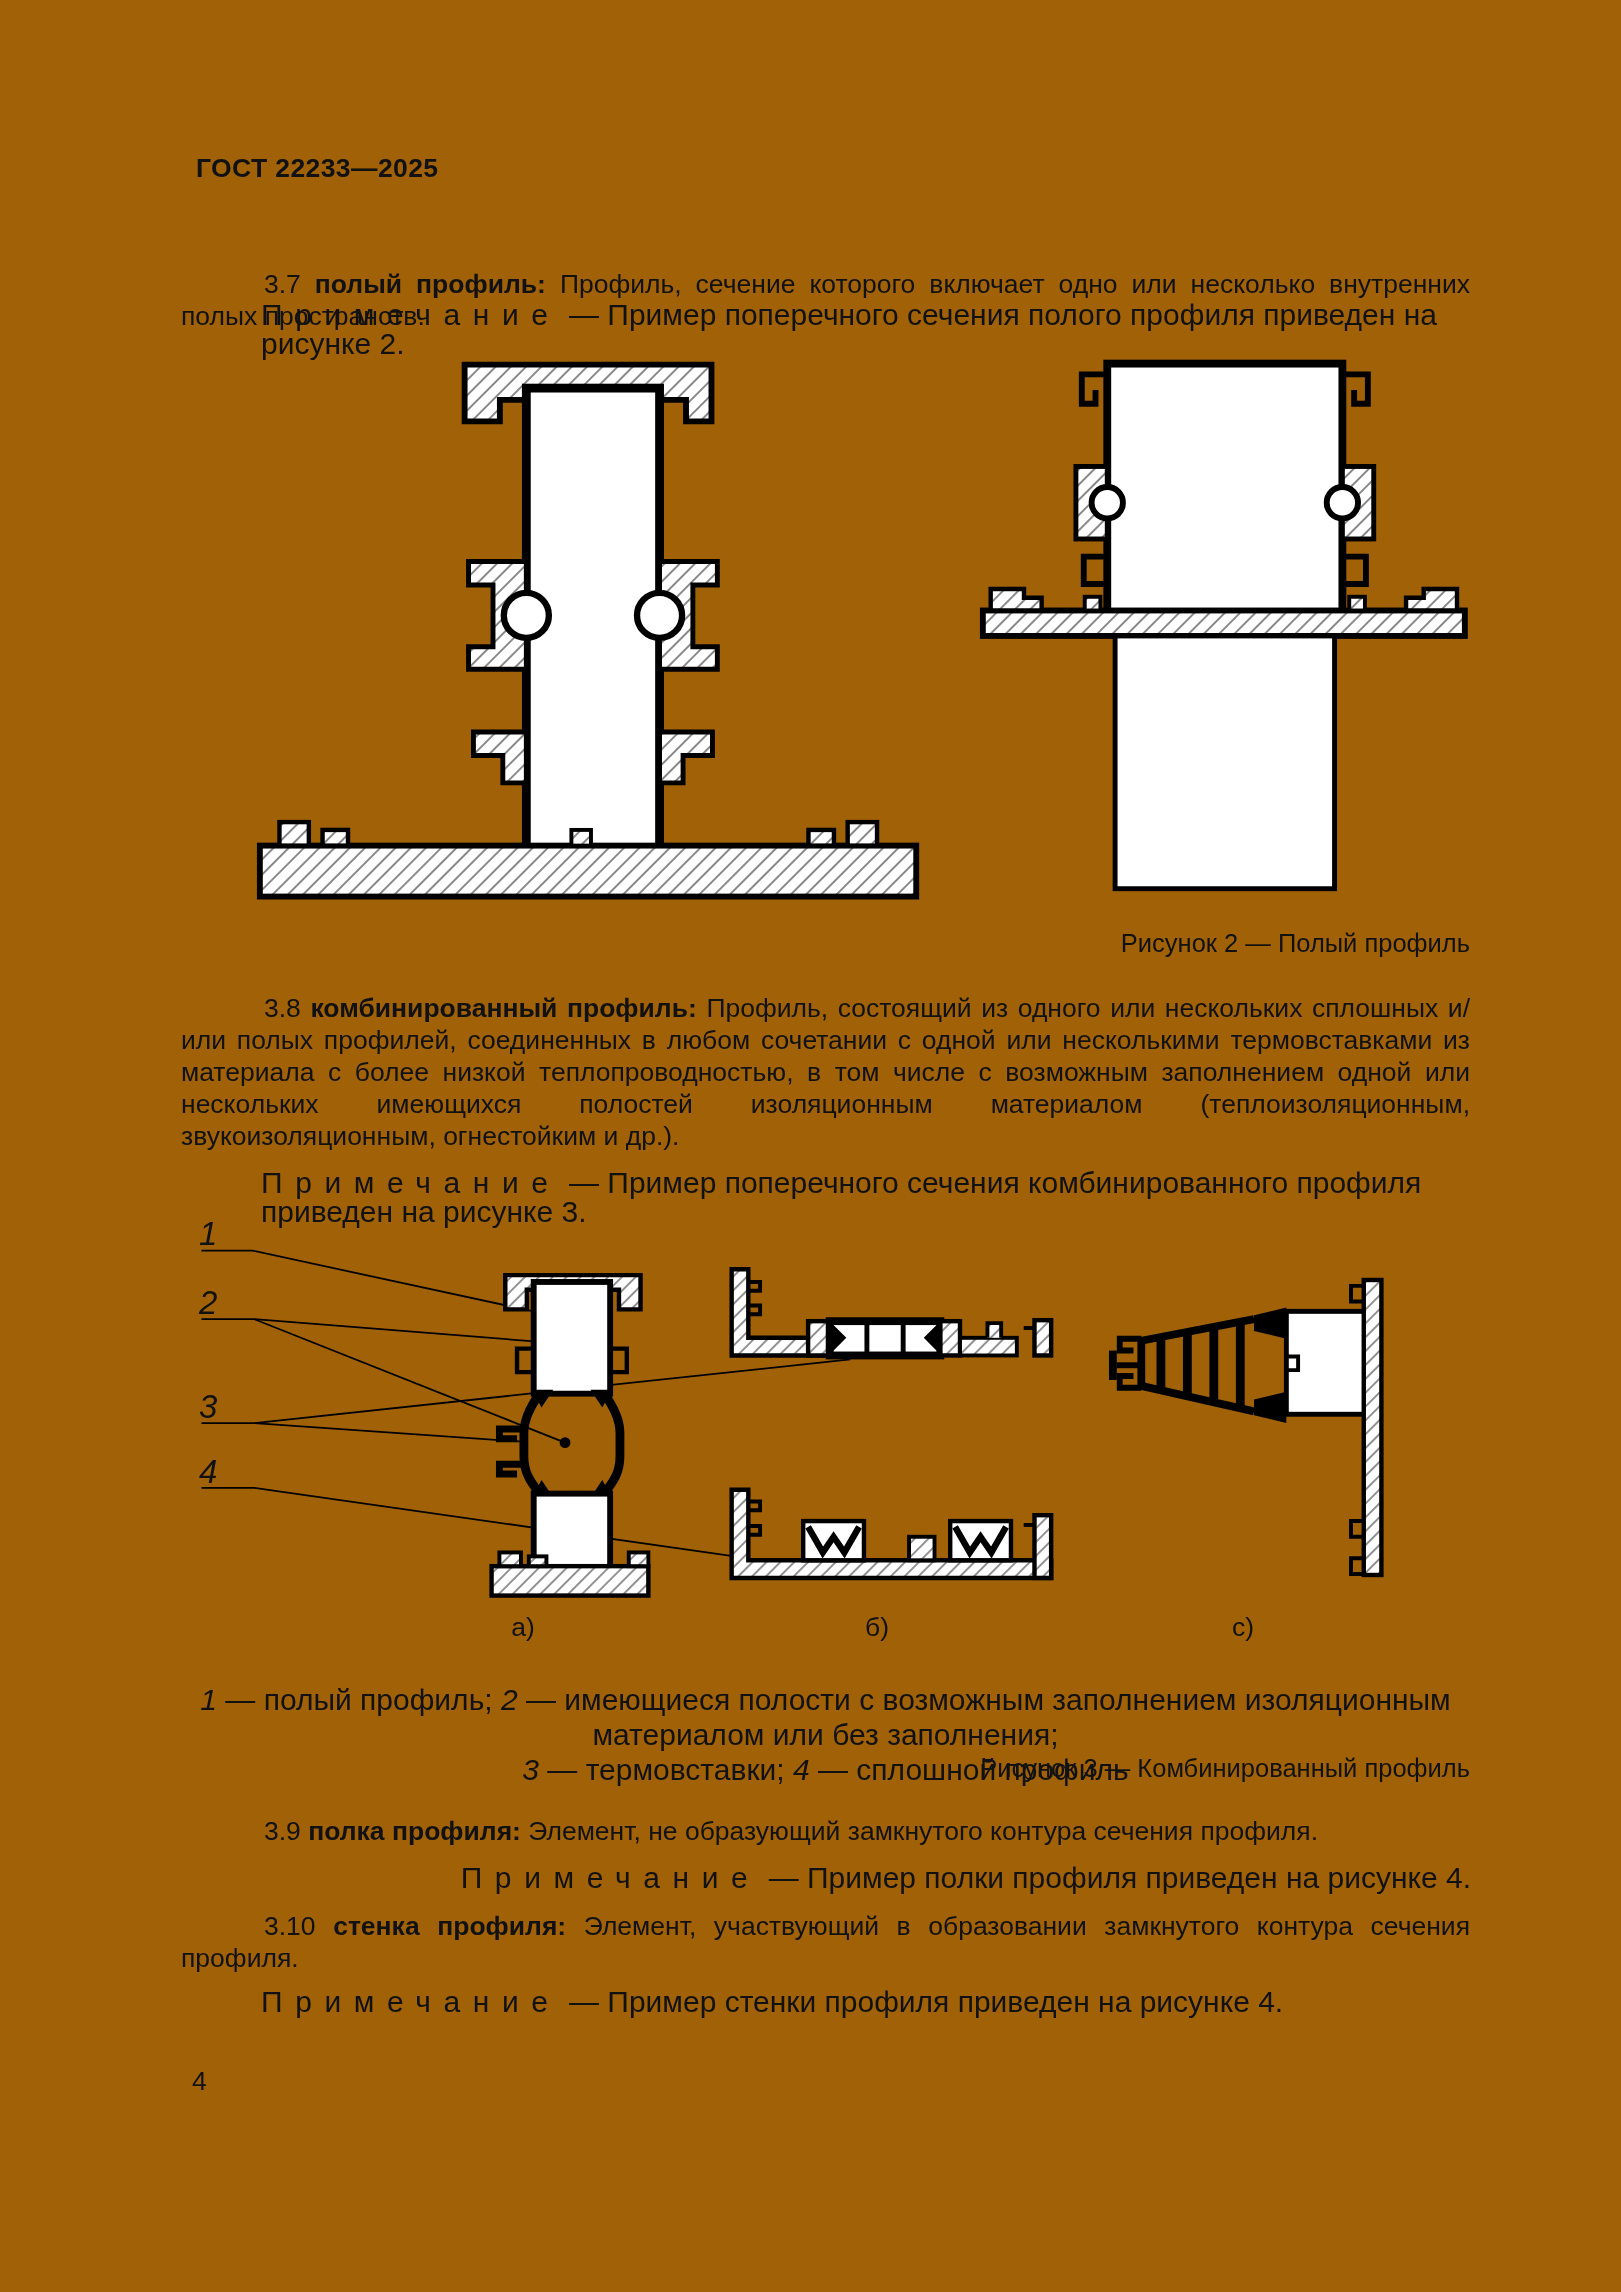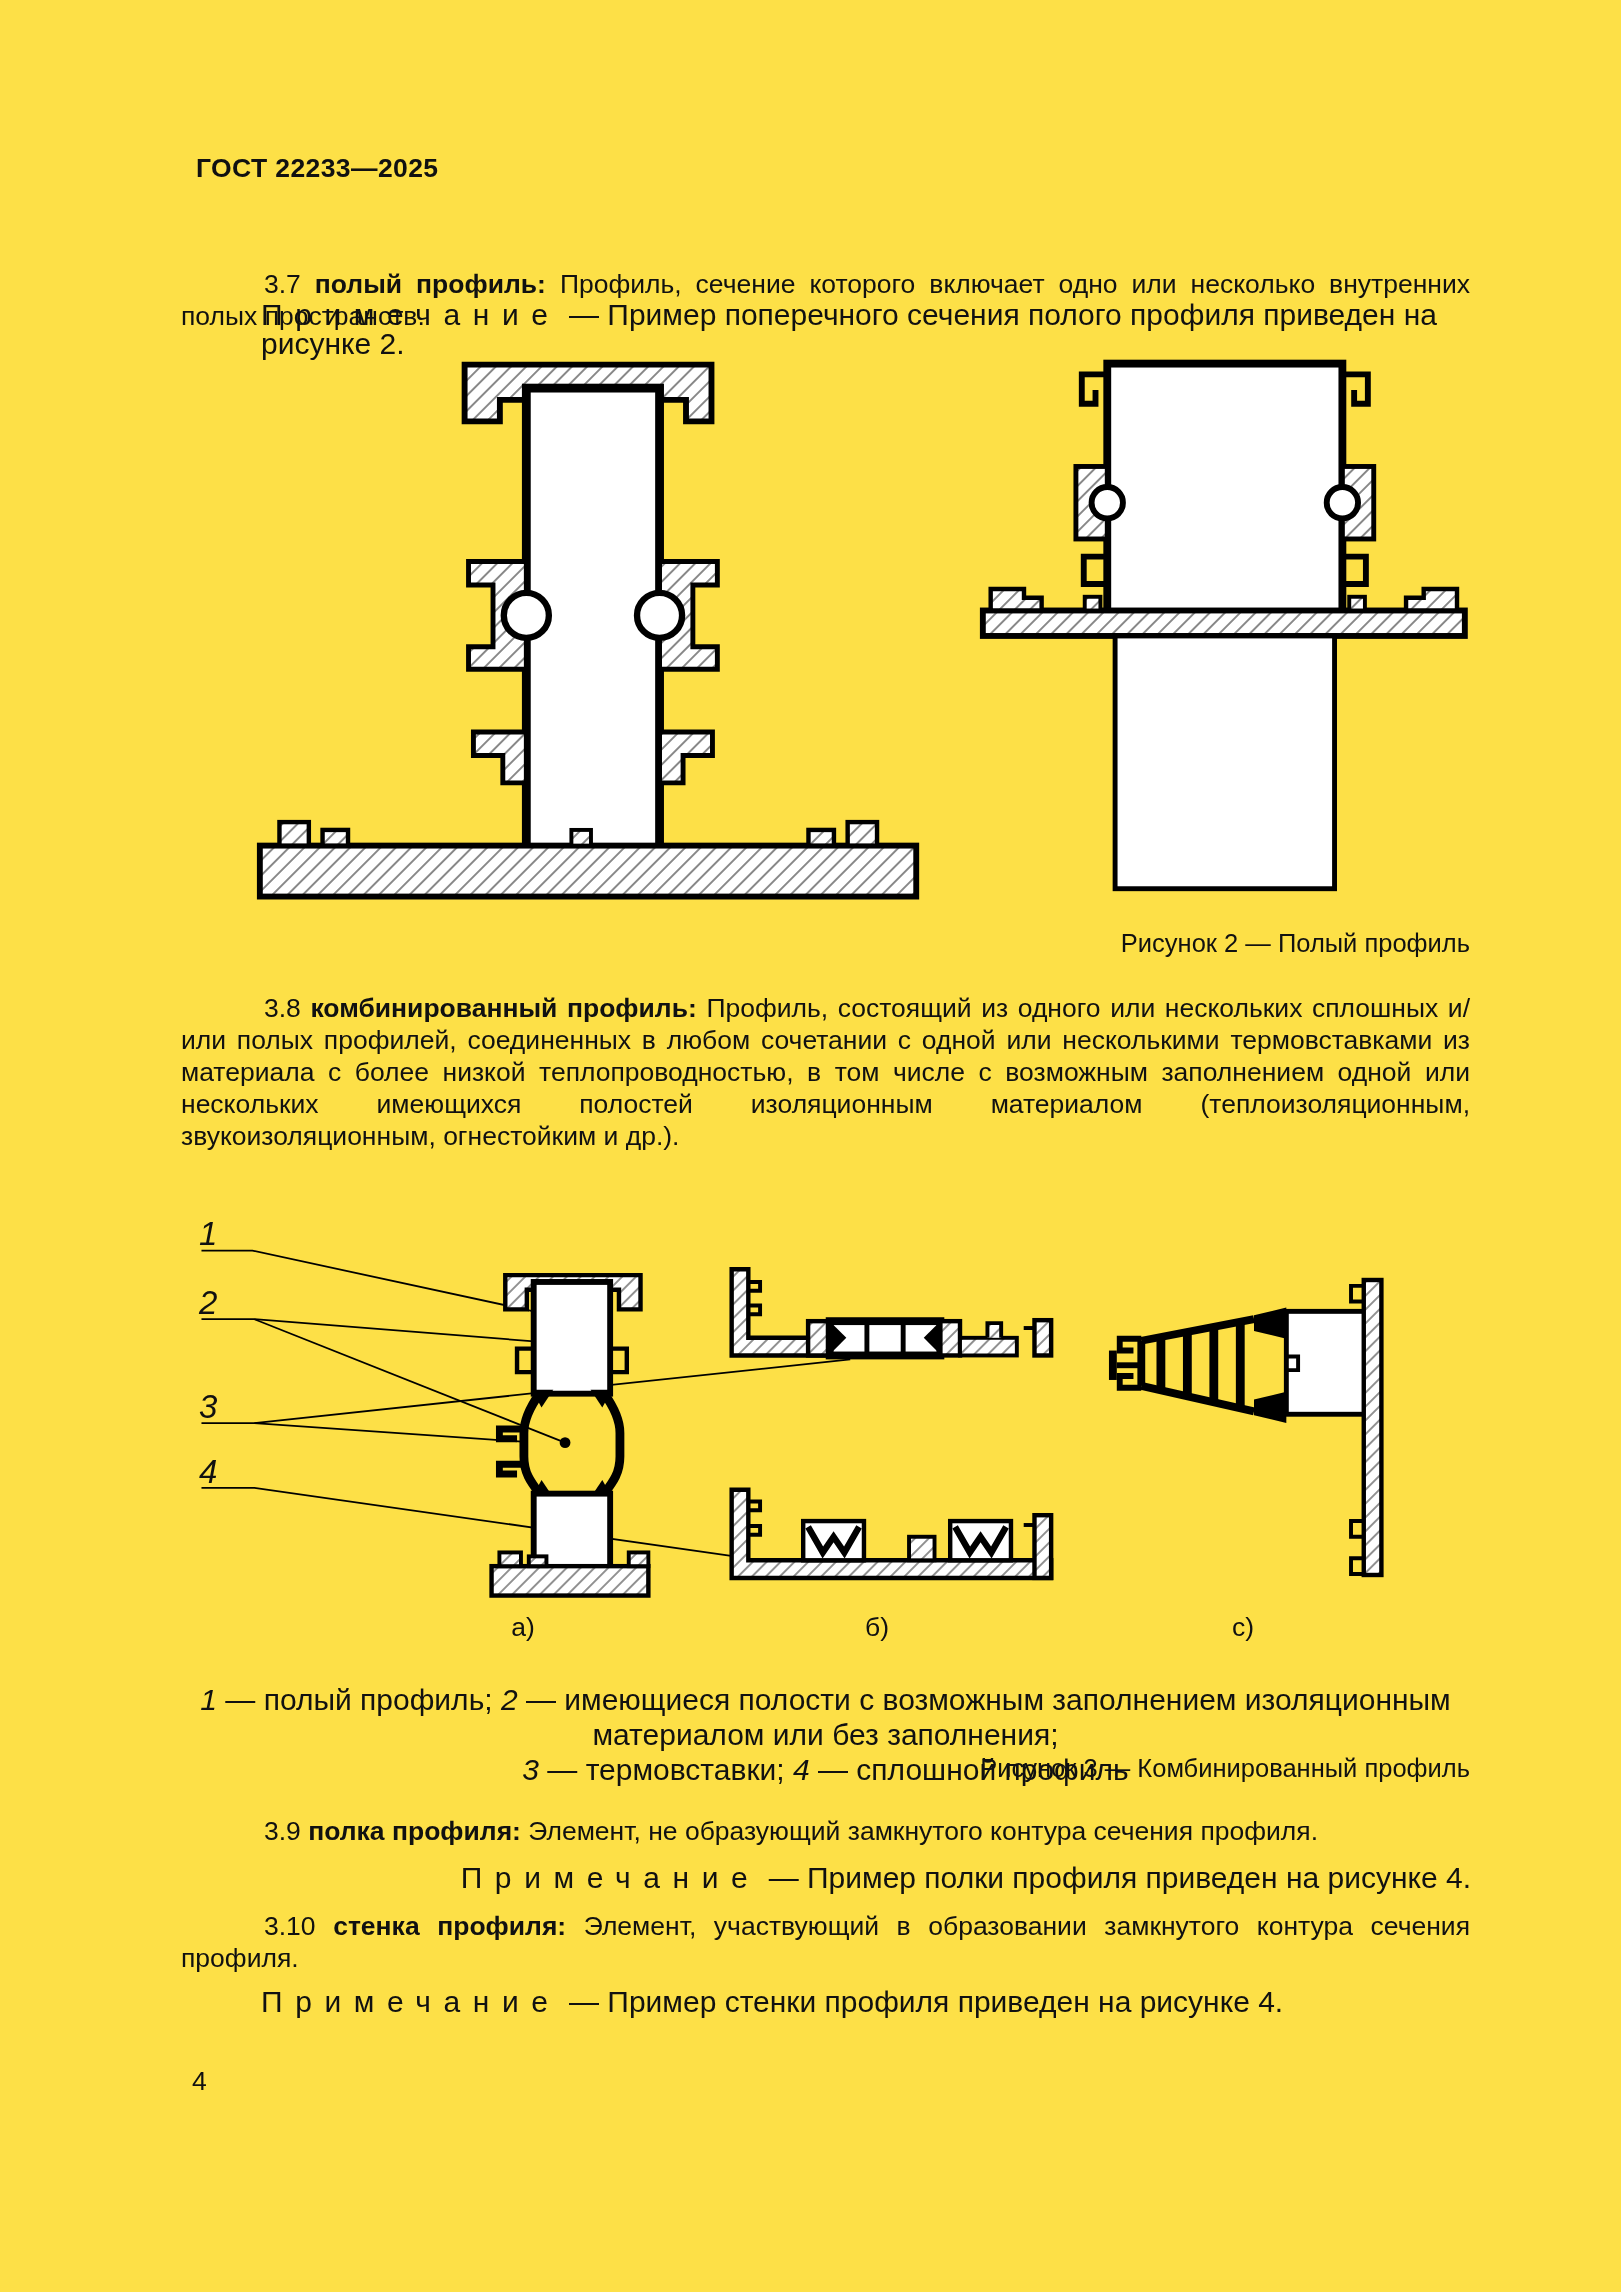--- a/index.html
+++ b/index.html
@@ -1,20 +1,20 @@
 <!DOCTYPE html>
 <html><head>
 <meta charset="utf-8">
 <style>
   html,body{margin:0;padding:0;background:#888;}
   .page{
     position:relative;
     width:1621px;height:2293px;
     margin:0 auto;
-    background:#fde047;
+    background:#a16207;
     font-family:"Liberation Sans", sans-serif;
     color:#111;
     overflow:hidden;
   }
   .doc-header{
     position:absolute;left:196px;top:153px;
     font-size:26.5px;font-weight:bold;letter-spacing:0.4px;
   }
   .par{
     position:absolute;left:181px;width:1289px;
@@ -102,20 +102,24 @@
       <rect x="862" y="257" width="16" height="14" fill="url(#hatch2)" stroke-width="4"></rect>
       <rect x="1132" y="257" width="16" height="14" fill="url(#hatch2)" stroke-width="4"></rect>
       <rect x="893" y="297" width="224" height="258" fill="#fff" stroke-width="5"></rect>
     </g>
   </svg>
 
   <div class="caption" style="top:929px;">Рисунок 2 — Полый профиль</div>
 
   <div class="par" style="top:992px;"><span>3.8 </span><span style="font-weight: 700;">комбинированный профиль:</span><span> Профиль, состоящий из одного или нескольких сплошных и/или полых профилей, соединенных в любом сочетании с одной или несколькими термовставками из материала с более низкой теплопроводностью, в том числе с возможным заполнением одной или нескольких имеющихся полостей изоляционным материалом (теплоизоляционным, звукоизоляционным, огнестойким и др.).</span></div>
 
+  <div class="note" style="top:1168px;">
+    <span class="nlabel">Примечание</span>
+    <span>— Пример поперечного сечения комбинированного профиля приведен на рисунке 3.</span>
+  </div>
 
   <svg class="figure-svg" style="left:176px;top:1221px;" width="1274" height="412" viewBox="0 0 1300 420">
     <defs>
       <pattern id="hatch3" width="10" height="10" patternUnits="userSpaceOnUse" patternTransform="rotate(45)">
         <rect width="10" height="10" fill="#ffffff"></rect>
         <line x1="2" y1="0" x2="2" y2="10" stroke="#555" stroke-width="1.3"></line>
       </pattern>
     </defs>
 
     <g stroke="#000" stroke-width="1.8" fill="none">

